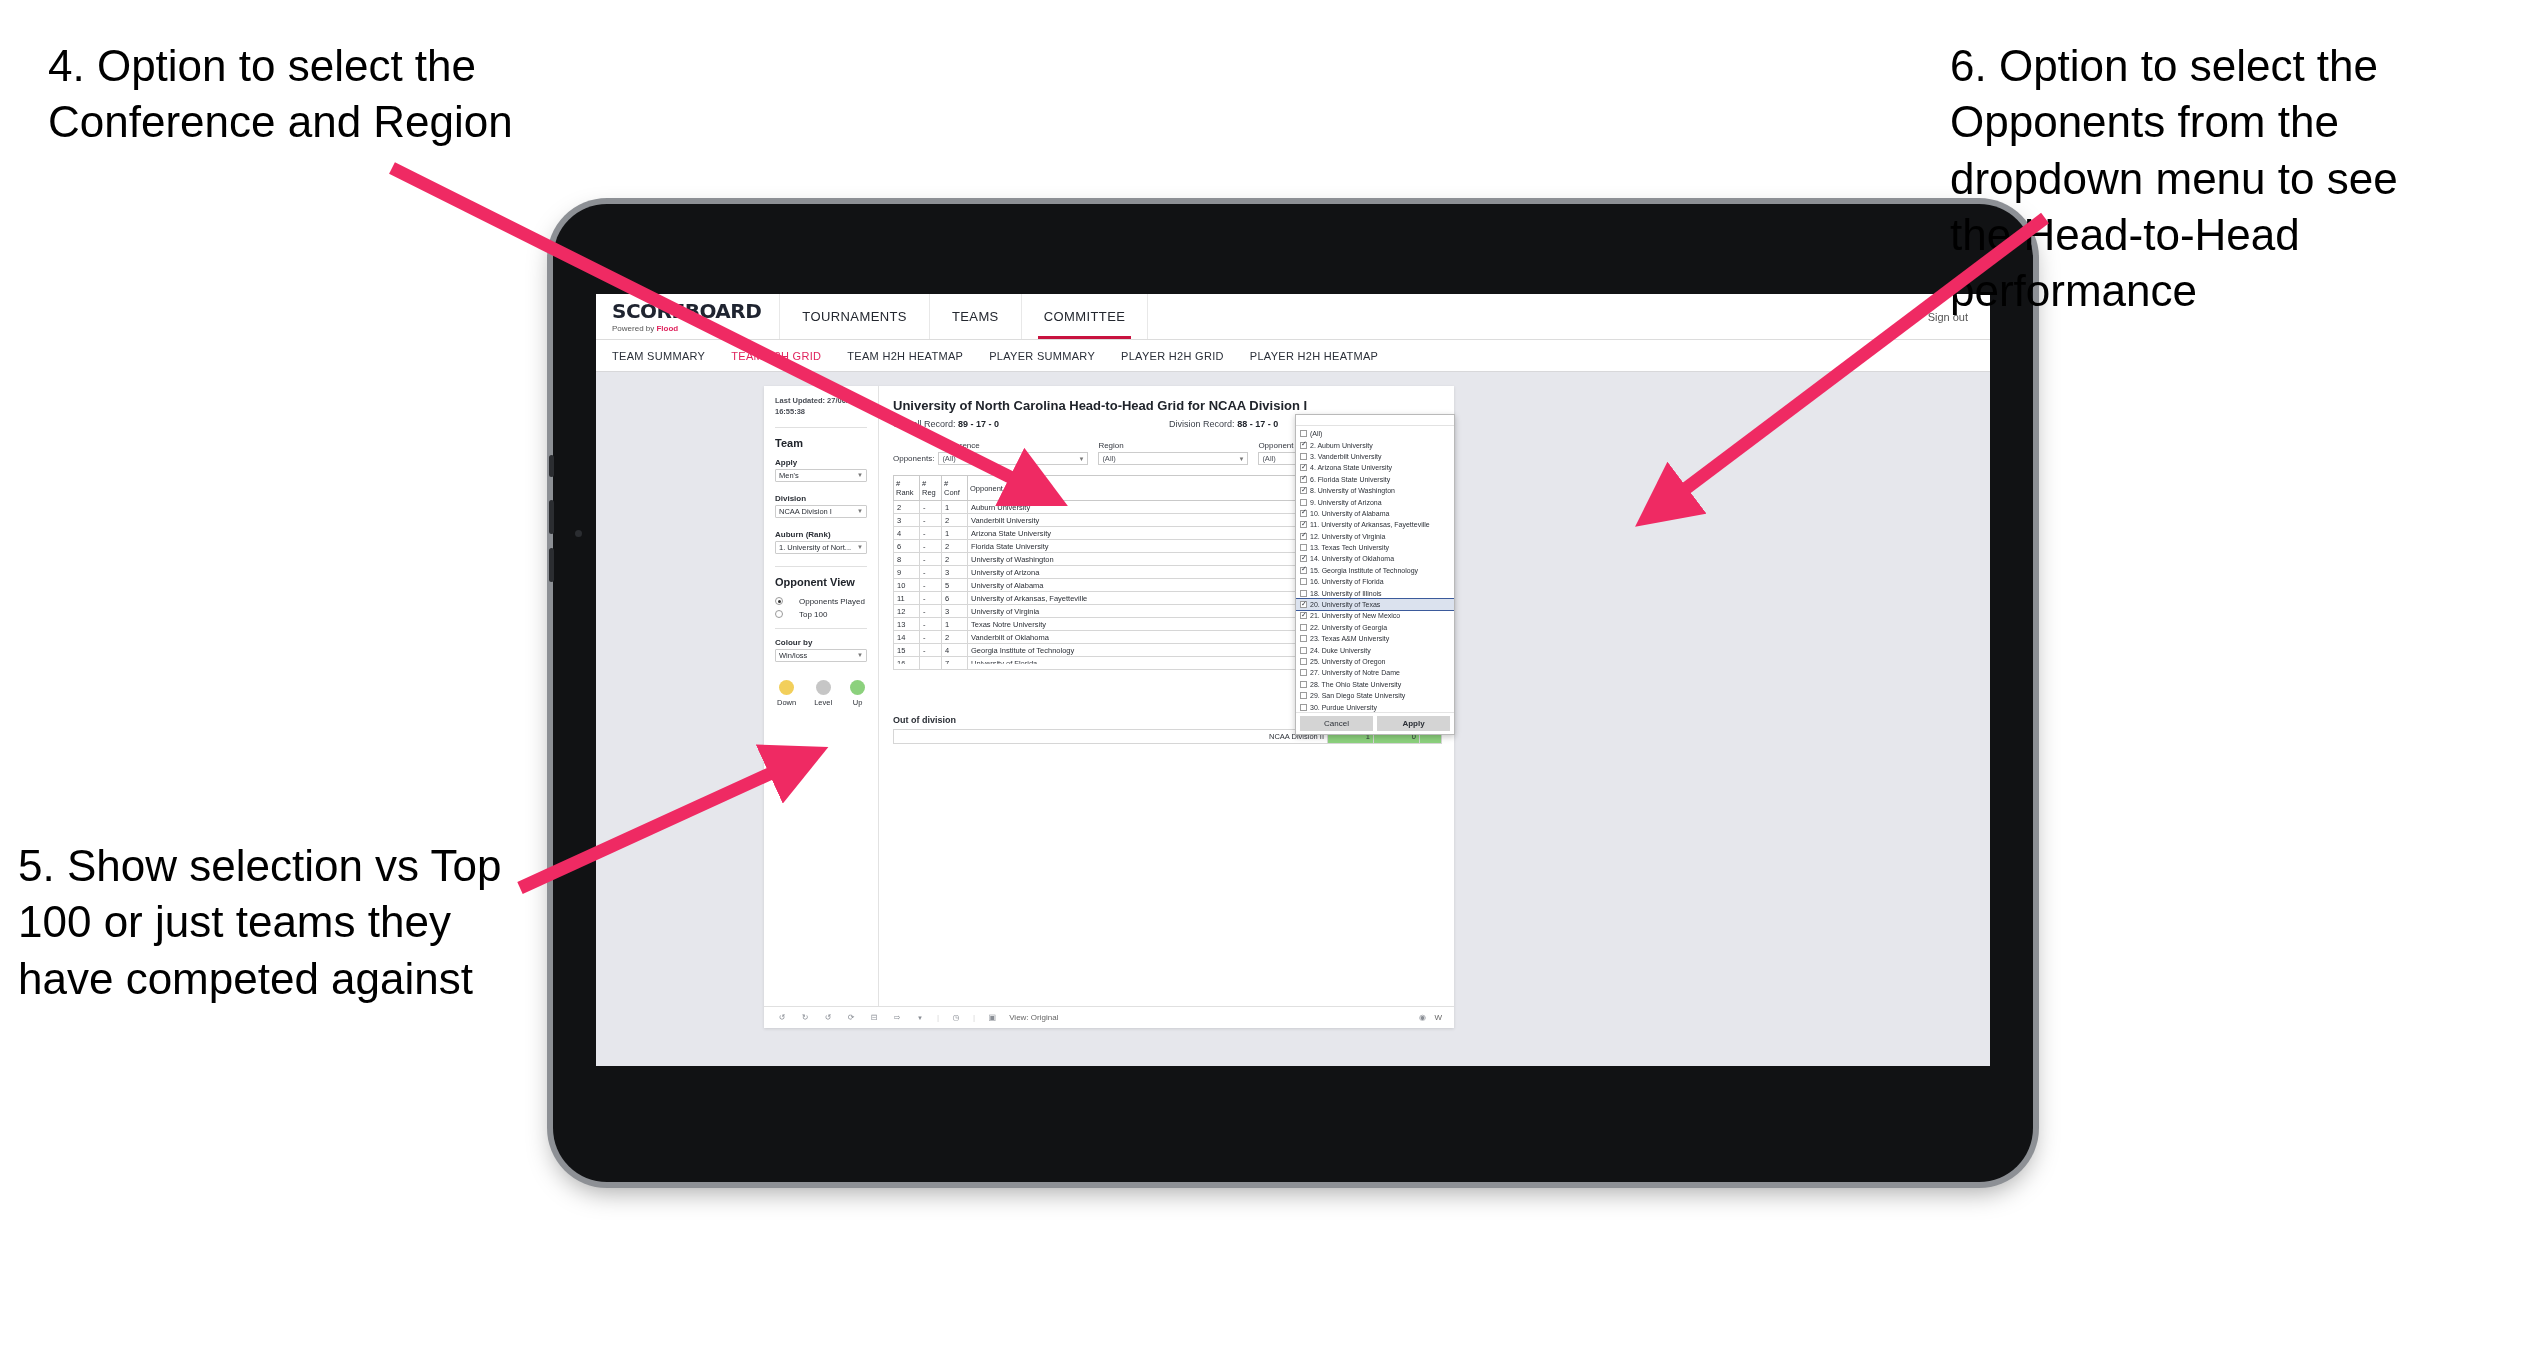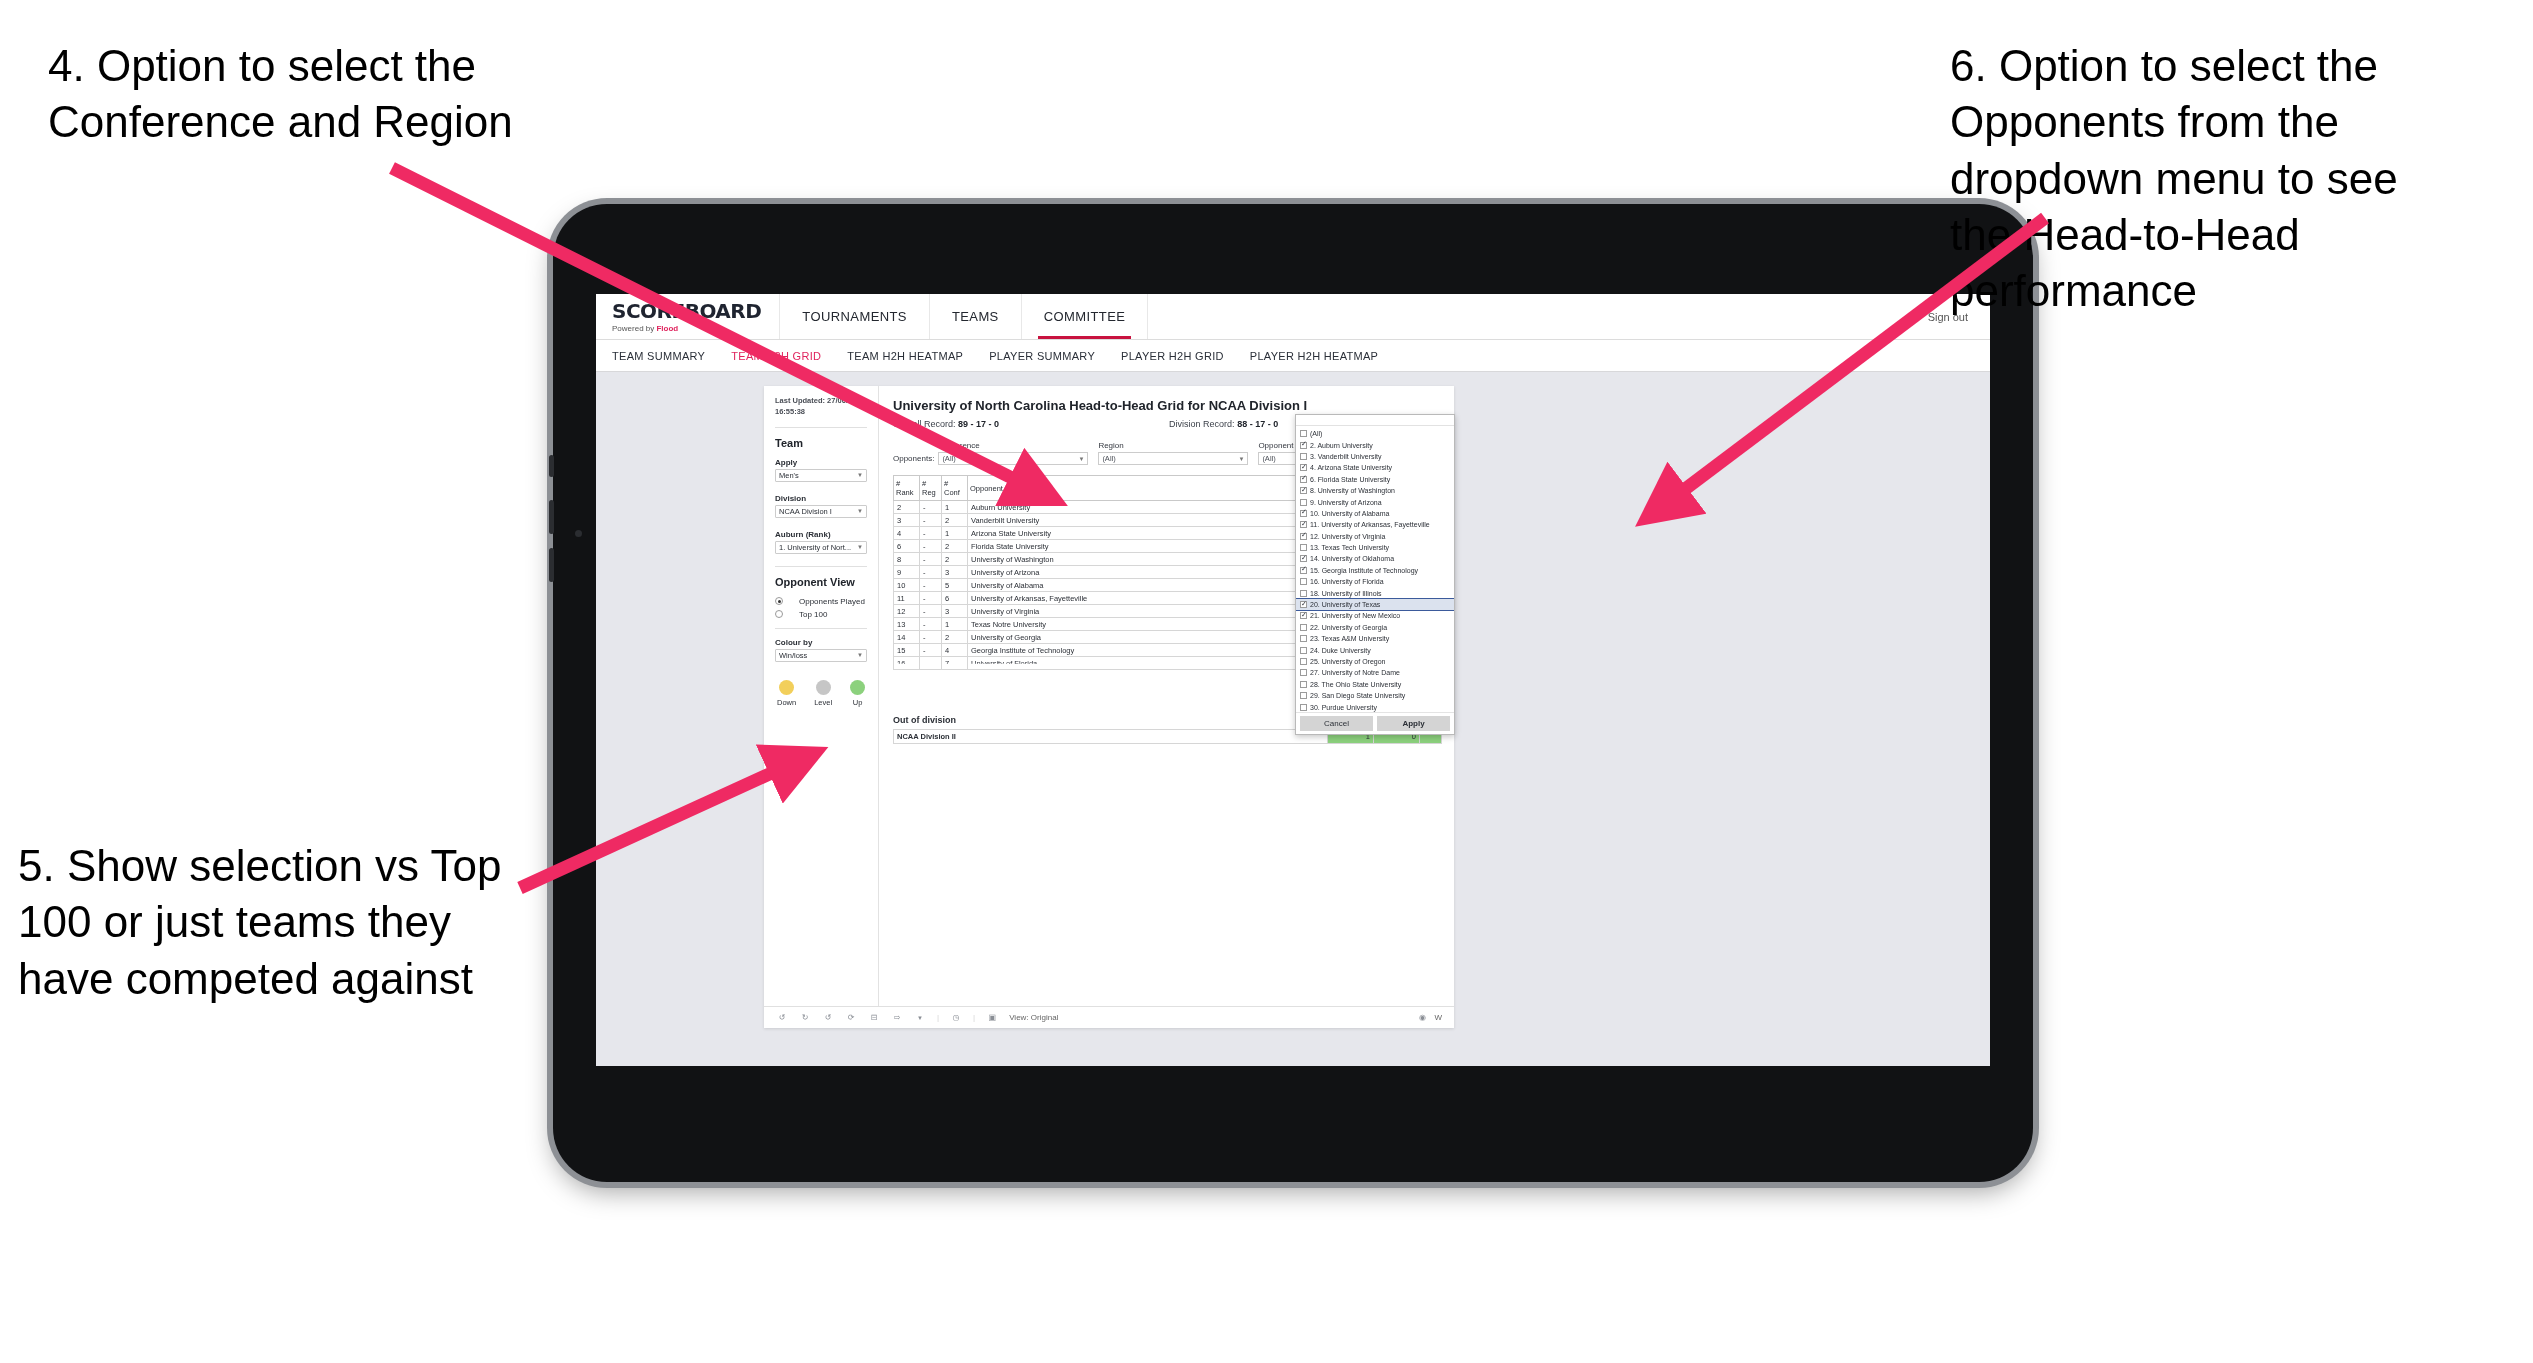--- a/index.html
+++ b/index.html
@@ -113,21 +113,21 @@
   .c-pad  { width: 22px; }
   .win  { background: #8cd17d !important; }
   .loss { background: #f2cf5b !important; }
   .blank-row td { height: 13px; border-left: 1px solid #c9c9c9; }
 
   .ood-title { font-size: 9px; font-weight: 600; color: #2b2f36;
                margin: 12px 0 4px 0; }
   table.ood { border-collapse: collapse; width: 100%; font-size: 7.5px;
               table-layout: fixed; color: #2b2f36; }
   table.ood td { border: 1px solid #d6d6d6; padding: 2px 3px; height: 12px; background: #fff; }
-  .ood-lbl { text-align: left; font-weight: 700; }
+  .ood-lbl { text-align: right; font-weight: 400; }
 
   
   .dd { position: absolute; right: -1px; top: 28px; width: 160px;
         background: #fff; border: 1px solid #b9b9b9; box-shadow: 0 2px 6px rgba(0,0,0,.22);
         z-index: 20; }
   .dd-search { height: 11px; border-bottom: 1px solid #e2e2e2; }
   .dd-list { max-height: 286px; overflow: hidden; padding: 2px 0 1px 0; }
   .dd-item { display: flex; align-items: center; gap: 3px; padding: 0 4px;
              height: 11.4px; font-size: 7px; color: #2b2f36; cursor: pointer;
              white-space: nowrap; }
@@ -401,21 +401,21 @@
                 <td class="c-conf">1</td>
                 <td class="c-opp">Texas Notre University</td>
                 <td class="c-num win" style="text-align:right">3</td>
                 <td class="c-num win" style="text-align:right">0</td>
                 <td class="c-pad win"></td>
               </tr>
               <tr>
                 <td class="c-rank">14</td>
                 <td class="c-reg">-</td>
                 <td class="c-conf">2</td>
-                <td class="c-opp">University of Georgia</td>
+                <td class="c-opp">Vanderbilt of Oklahoma</td>
                 <td class="c-num loss" style="text-align:right">1</td>
                 <td class="c-num loss" style="text-align:right">2</td>
                 <td class="c-pad loss"></td>
               </tr>
               <tr>
                 <td class="c-rank">15</td>
                 <td class="c-reg">-</td>
                 <td class="c-conf">4</td>
                 <td class="c-opp">Georgia Institute of Technology</td>
                 <td class="c-num win" style="text-align:right">5</td>

